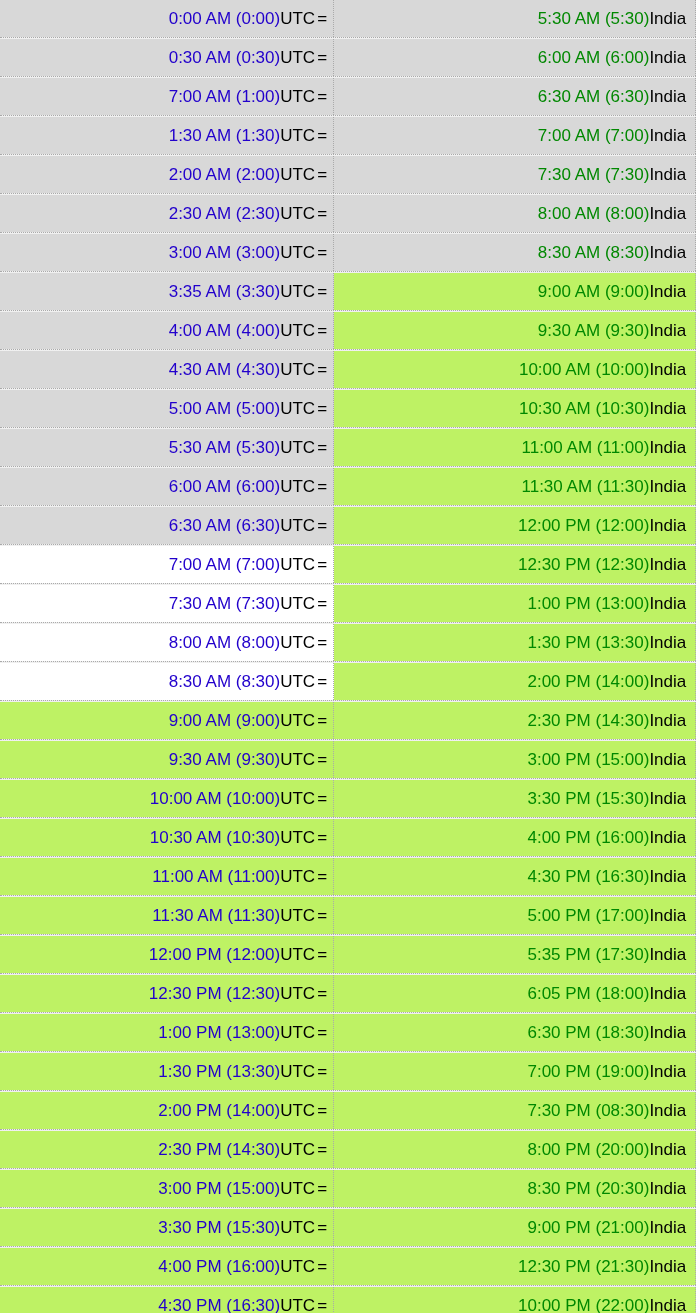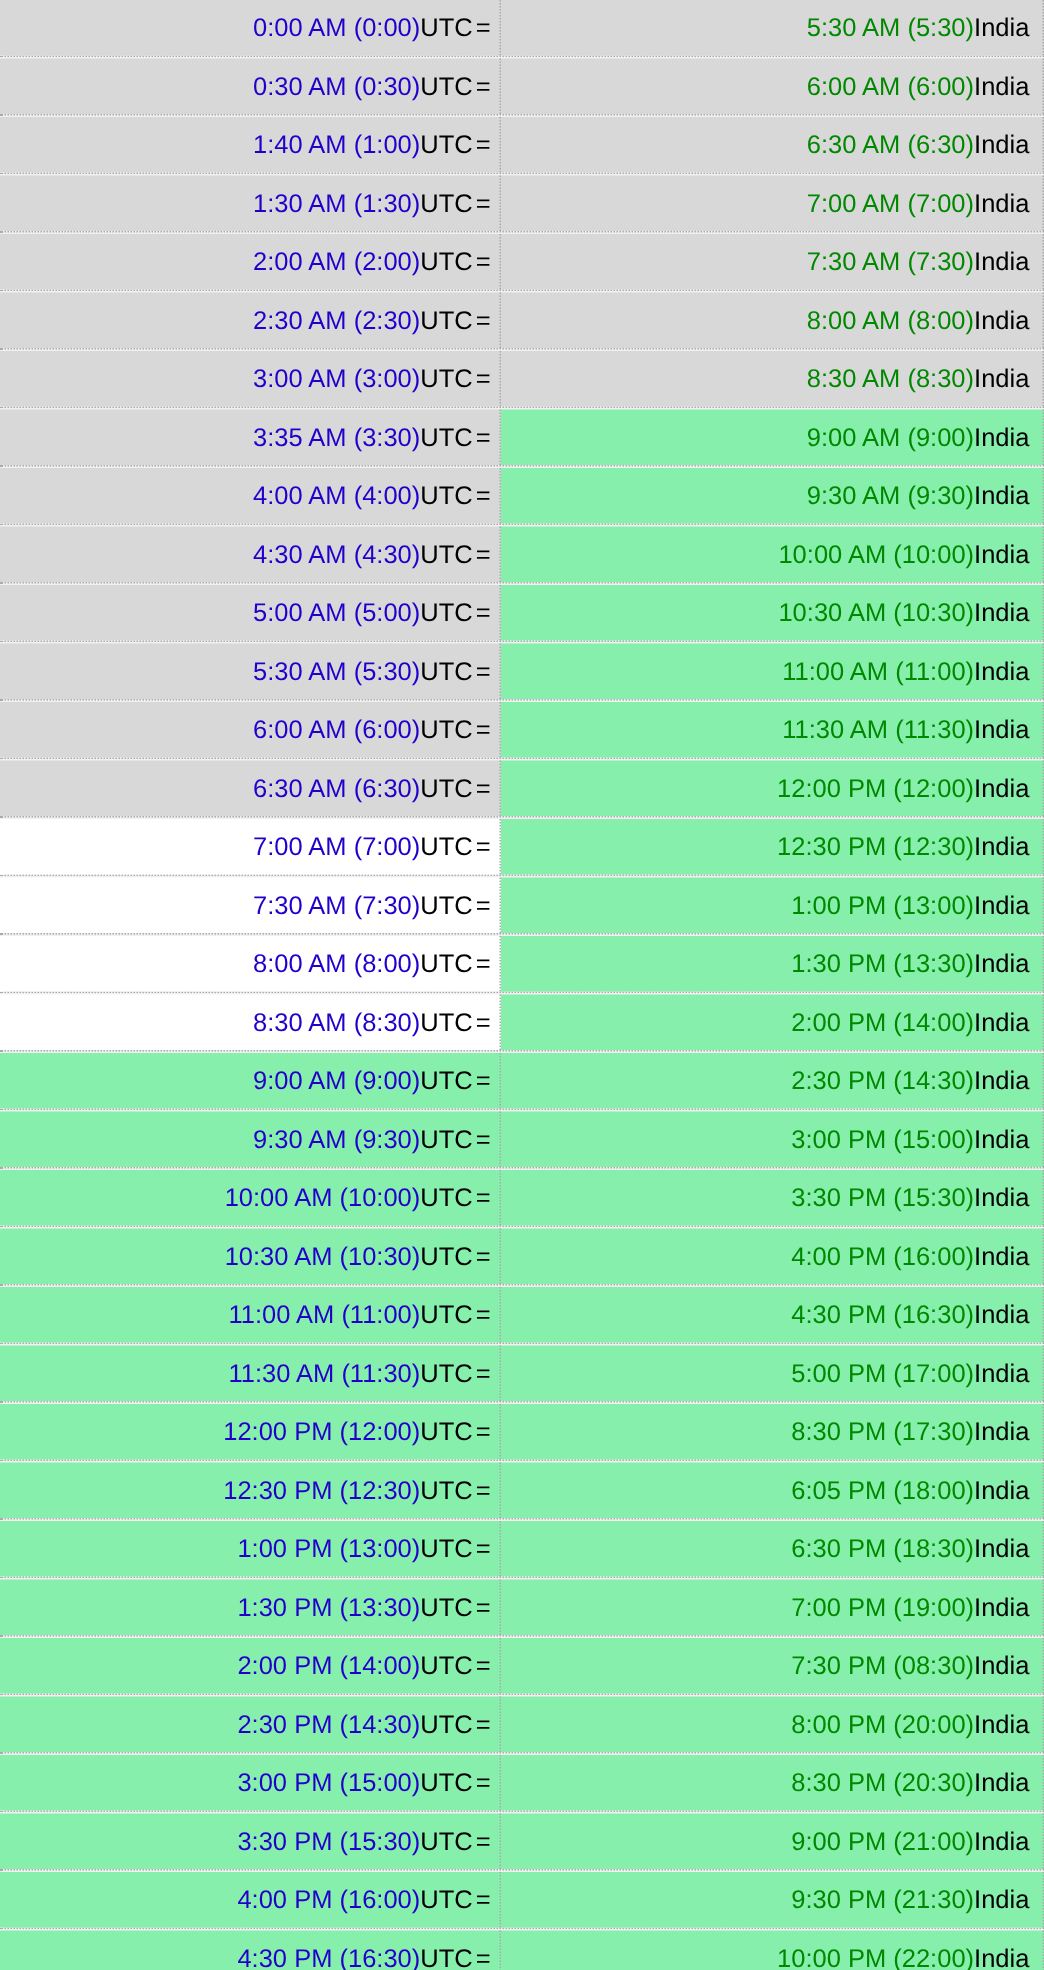--- a/index.html
+++ b/index.html
@@ -28,21 +28,21 @@
       border-right: 1px dotted #aaa;
     }
     .cell-left {
       flex: 0 0 48%;
     }
     .cell-right {
       flex: 0 0 52%;
     }
     .bg-gray { background: #d8d8d8; }
     .bg-white { background: #ffffff; }
-    .bg-orange { background: #86efac; }
+    .bg-orange { background: #bef264; }
     .time-blue { color: #2200cc; margin-left: 16px; }
     .time-green { color: #008800; }
     .tz-label { color: #000000; }
     .eq-sign { color: #000000; margin: 0 2px; }
   </style>
 </head>
 <body>
 
 <div id="table">
     <div class="row">
@@ -64,21 +64,21 @@
         <span class="eq-sign"> =</span>
       </div>
       <div class="cell cell-right bg-gray">
         <span class="time-green">6:00 AM (6:00)</span> 
         <span class="tz-label">India</span>
         <span>&nbsp;</span>
       </div>
     </div>
     <div class="row">
       <div class="cell cell-left bg-gray">
-        <span class="time-blue">1:40 AM (1:00)</span> 
+        <span class="time-blue">7:00 AM (1:00)</span> 
         <span class="tz-label">UTC</span>
         <span class="eq-sign"> =</span>
       </div>
       <div class="cell cell-right bg-gray">
         <span class="time-green">6:30 AM (6:30)</span> 
         <span class="tz-label">India</span>
         <span>&nbsp;</span>
       </div>
     </div>
     <div class="row">
@@ -333,21 +333,21 @@
         <span>&nbsp;</span>
       </div>
     </div>
     <div class="row">
       <div class="cell cell-left bg-orange">
         <span class="time-blue">12:00 PM (12:00)</span> 
         <span class="tz-label">UTC</span>
         <span class="eq-sign"> =</span>
       </div>
       <div class="cell cell-right bg-orange">
-        <span class="time-green">8:30 PM (17:30)</span> 
+        <span class="time-green">5:35 PM (17:30)</span> 
         <span class="tz-label">India</span>
         <span>&nbsp;</span>
       </div>
     </div>
     <div class="row">
       <div class="cell cell-left bg-orange">
         <span class="time-blue">12:30 PM (12:30)</span> 
         <span class="tz-label">UTC</span>
         <span class="eq-sign"> =</span>
       </div>
@@ -429,21 +429,21 @@
         <span>&nbsp;</span>
       </div>
     </div>
     <div class="row">
       <div class="cell cell-left bg-orange">
         <span class="time-blue">4:00 PM (16:00)</span> 
         <span class="tz-label">UTC</span>
         <span class="eq-sign"> =</span>
       </div>
       <div class="cell cell-right bg-orange">
-        <span class="time-green">9:30 PM (21:30)</span> 
+        <span class="time-green">12:30 PM (21:30)</span> 
         <span class="tz-label">India</span>
         <span>&nbsp;</span>
       </div>
     </div>
     <div class="row">
       <div class="cell cell-left bg-orange">
         <span class="time-blue">4:30 PM (16:30)</span> 
         <span class="tz-label">UTC</span>
         <span class="eq-sign"> =</span>
       </div>

